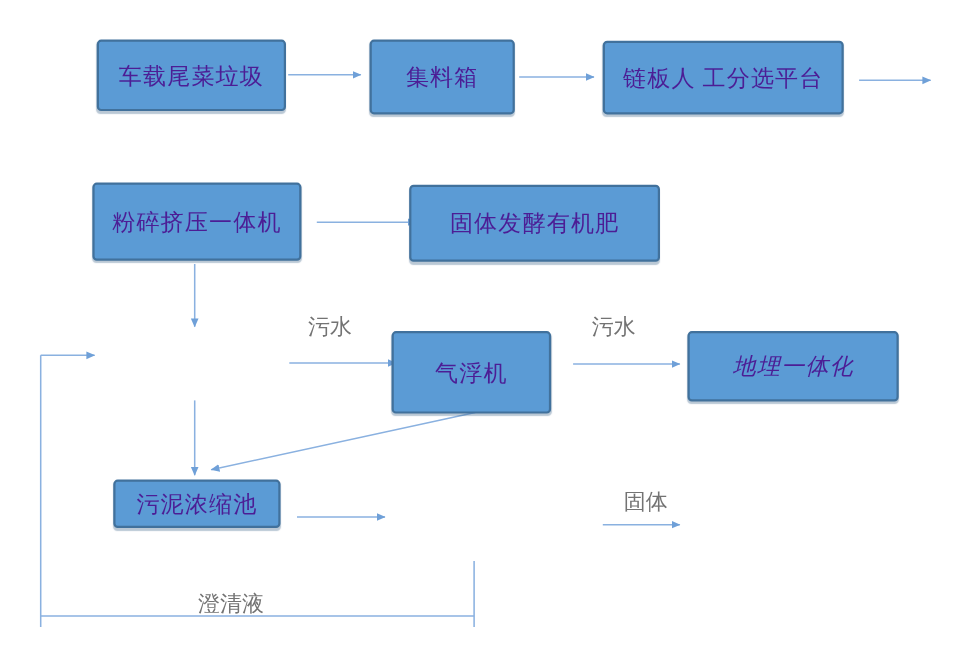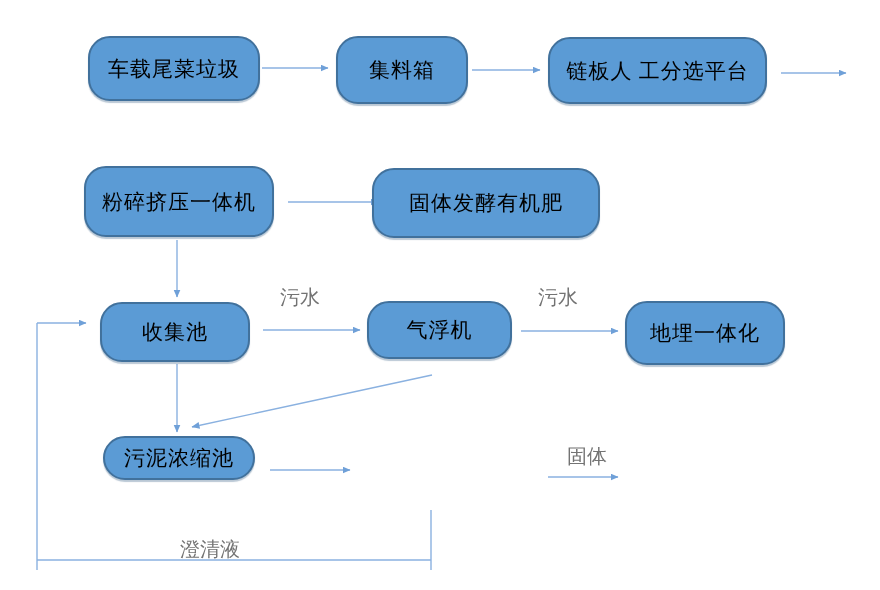--- a/index.html
+++ b/index.html
@@ -8,24 +8,24 @@
     width:880px; height:590px;
     background:#ffffff;
     font-family:"Liberation Serif","DejaVu Serif",serif;
     overflow:hidden;
   }
   .edges-svg { position:absolute; left:0; top:0; width:880px; height:590px; }
   .node {
     position:absolute;
     background:#5B9BD5;
     border:2px solid #41719C;
-    border-radius:22px;
+    border-radius:4px;
     box-sizing:border-box;
     display:flex; align-items:center; justify-content:center;
-    color:#000000;
+    color:#4c1d95;
     font-size:21px;
     letter-spacing:1px;
     white-space:nowrap;
     box-shadow:0 2px 1px rgba(58,96,134,0.35);
   }
   .edge-label {
     position:absolute;
     transform:translate(-50%,-50%);
     font-size:20px;
     color:#737373;
@@ -66,25 +66,24 @@
   <div class="node" style="left:88px;  top:36px;  width:172px; height:65px;">车载尾菜垃圾</div>
 
   <div class="node" style="left:336px; top:36px;  width:132px; height:68px;">集料箱</div>
 
   <div class="node" style="left:548px; top:37px;  width:219px; height:67px;">链板人 工分选平台</div>
 
   <div class="node" style="left:84px;  top:166px; width:190px; height:71px;text-align:right;">粉碎挤压一体机</div>
 
   <div class="node" style="left:372px; top:168px; width:228px; height:70px;">固体发酵有机肥</div>
 
-  <div class="node" style="left:100px; top:302px; width:150px; height:60px;">收集池</div>
 
-  <div class="node" style="left:367px; top:301px; width:145px; height:58px;">气浮机</div>
+  <div class="node" style="left:356px; top:301px; width:145px; height:75px;">气浮机</div>
 
-  <div class="node" style="left:625px; top:301px; width:160px; height:64px;">地埋一体化</div>
+  <div class="node" style="left:625px; top:301px; width:192px; height:64px;font-style:italic;">地埋一体化</div>
 
   <div class="node" style="left:103px; top:436px; width:152px; height:44px;">污泥浓缩池</div>
 
 
 
   <div class="edge-label" style="left:300px; top:297px;">污水</div>
 
   <div class="edge-label" style="left:558px; top:297px;">污水</div>
 
   <div class="edge-label" style="left:587px; top:456px;">固体</div>

